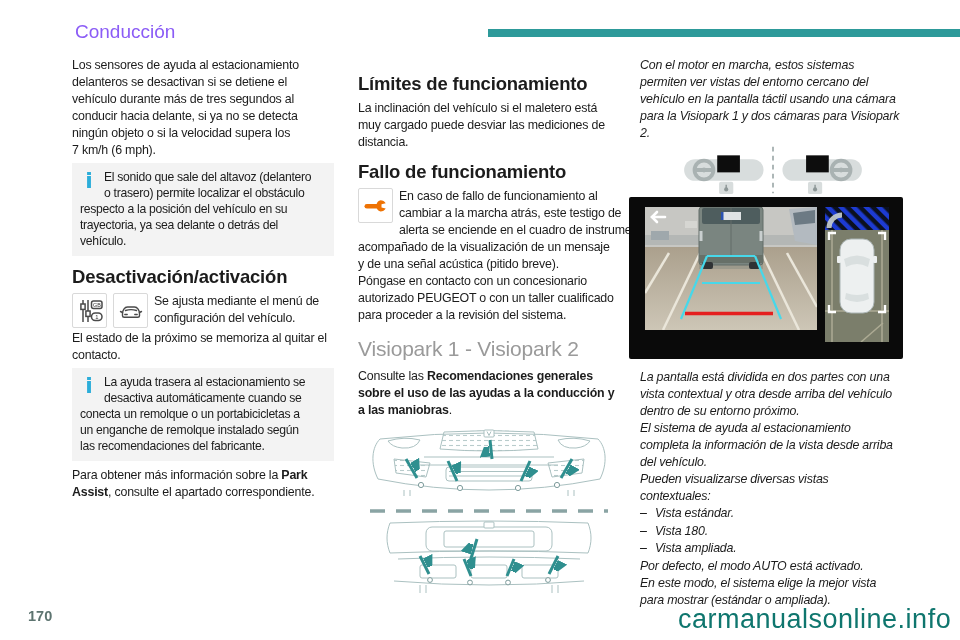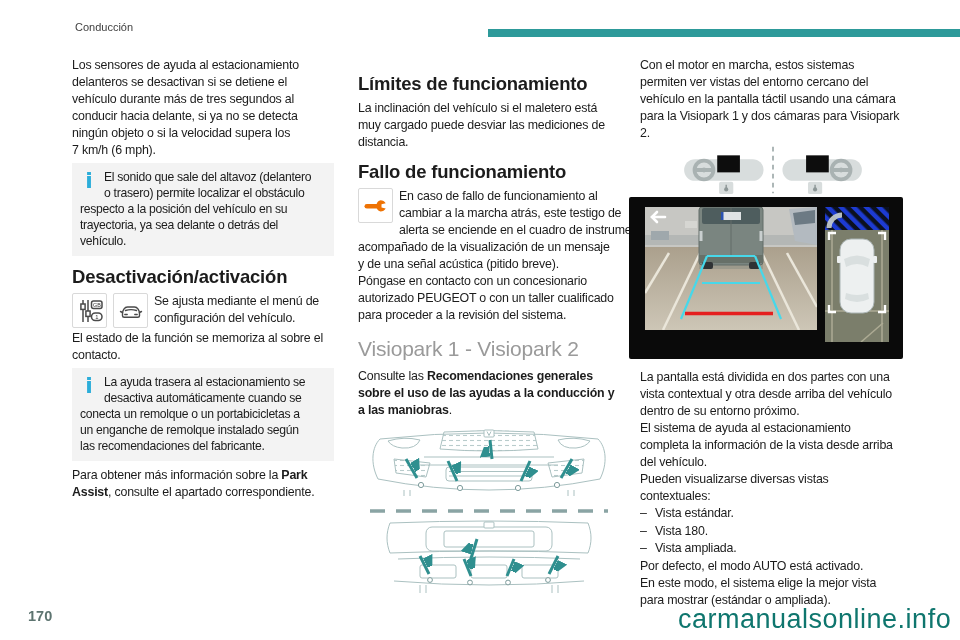--- a/index.html
+++ b/index.html
@@ -1,26 +1,26 @@
 <!DOCTYPE html>
 <html><head>
 <meta charset="utf-8">
 <style>
   html,body{margin:0;padding:0;background:#ffffff;}
   .page{position:relative;width:960px;height:640px;background:#ffffff;overflow:hidden;
         font-family:"Liberation Sans",sans-serif;color:#1c1c1c;}
-  .doc-header{position:absolute;left:75px;top:21px;font-size:11px;color:#404040;}
+  .doc-header{position:absolute;left:75px;top:21px;font-size:19px;color:#8b5cf6;}
   .teal-bar{position:absolute;left:488px;top:29px;width:472px;height:8px;background:#2d9a9a;}
   .page-num{position:absolute;left:28px;top:608px;font-size:14.5px;font-weight:bold;color:#5d7470;}
   .watermark{position:absolute;left:678px;top:604px;font-size:27px;color:#0f766e;letter-spacing:.5px;}
 
   .col{position:absolute;top:57px;}
   #col1{left:72px;width:262px;}
   #col2{left:358px;width:262px;}
-  #col3{left:640px;width:266px;}
+  #col3{left:640px;width:266px;font-style:italic;}
 
   p{margin:0;font-size:12.4px;line-height:17px;letter-spacing:-.2px;white-space:pre;}
   b{font-weight:700;}
   .h-black{font-size:18.5px;font-weight:700;margin:10px 0 5px;letter-spacing:-.2px;}
   .h-black.first{margin-top:16px;}
   .h-gray{font-size:21px;font-weight:400;color:#9a9a9a;margin:13px 0 7px;letter-spacing:-.2px;}
 
   .infobox{background:#f3f3f3;margin:4px 0 6px;padding:6px 8px 7px;overflow:hidden;}
   .infobox p{font-size:12.2px;line-height:16px;letter-spacing:-.3px;}
   .i-icon{float:left;width:18px;margin:1px 6px 2px 0;text-align:center;
@@ -87,21 +87,21 @@
             <path d="M4.5 15.5 c0-3.2 2-6.5 5-6.5 h7 c3 0 5 3.3 5 6.5 v2.2 c0 1-.7 1.5-1.7 1.5 h-13.6 c-1 0-1.7-.5-1.7-1.5 z"></path>
             <path d="M7.5 12.5 q5.5 -1.8 11 0"></path>
             <path d="M2.5 13.5 l2 1 M23.5 13.5 l-2 1"></path>
             <path d="M6.8 16.5 h2.4 M16.8 16.5 h2.4"></path>
           </g>
         </svg>
       </span>
       <p>Se ajusta mediante el menú de
 configuración del vehículo.</p>
     </div>
-    <p class="clear">El estado de la función se memoriza al sobre el
+    <p class="clear">El estado de la próximo se memoriza al quitar el
 contacto.</p>
 
     <div class="infobox">
       <span class="i-icon">i</span>
       <p>La ayuda trasera al estacionamiento se
 desactiva automáticamente cuando se
 conecta un remolque o un portabicicletas a
 un enganche de remolque instalado según
 las recomendaciones del fabricante.</p>
     </div>

